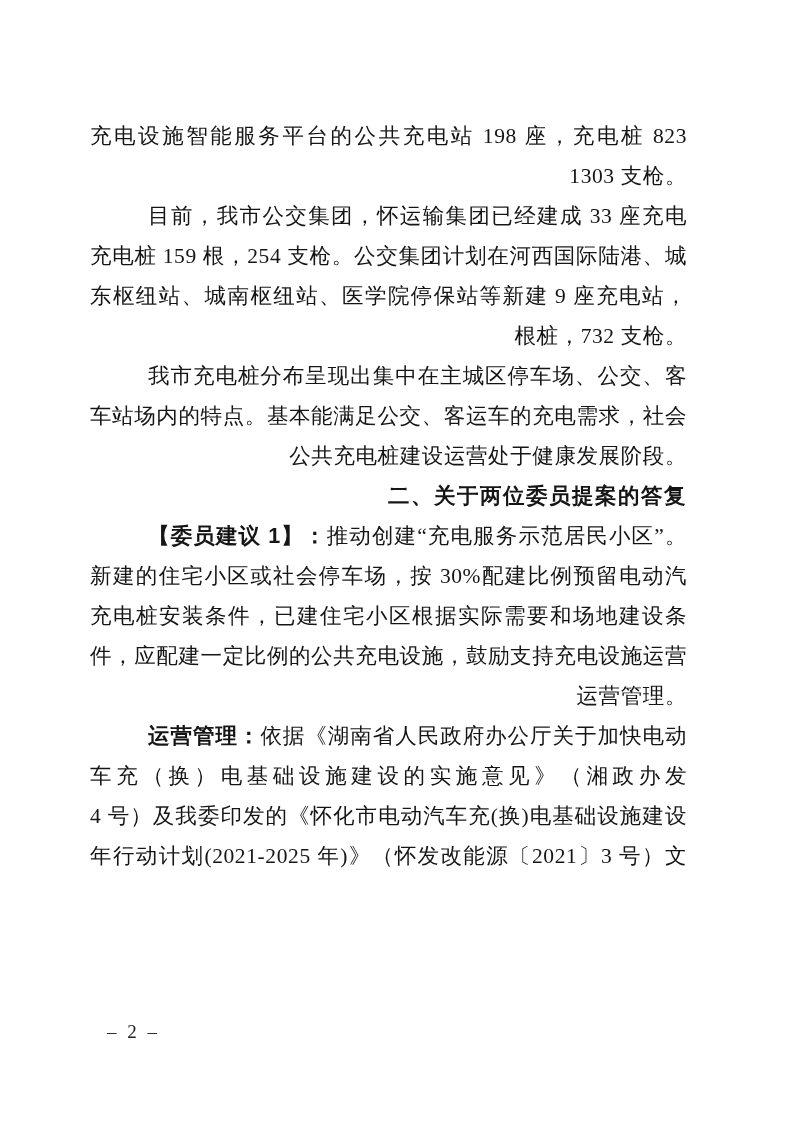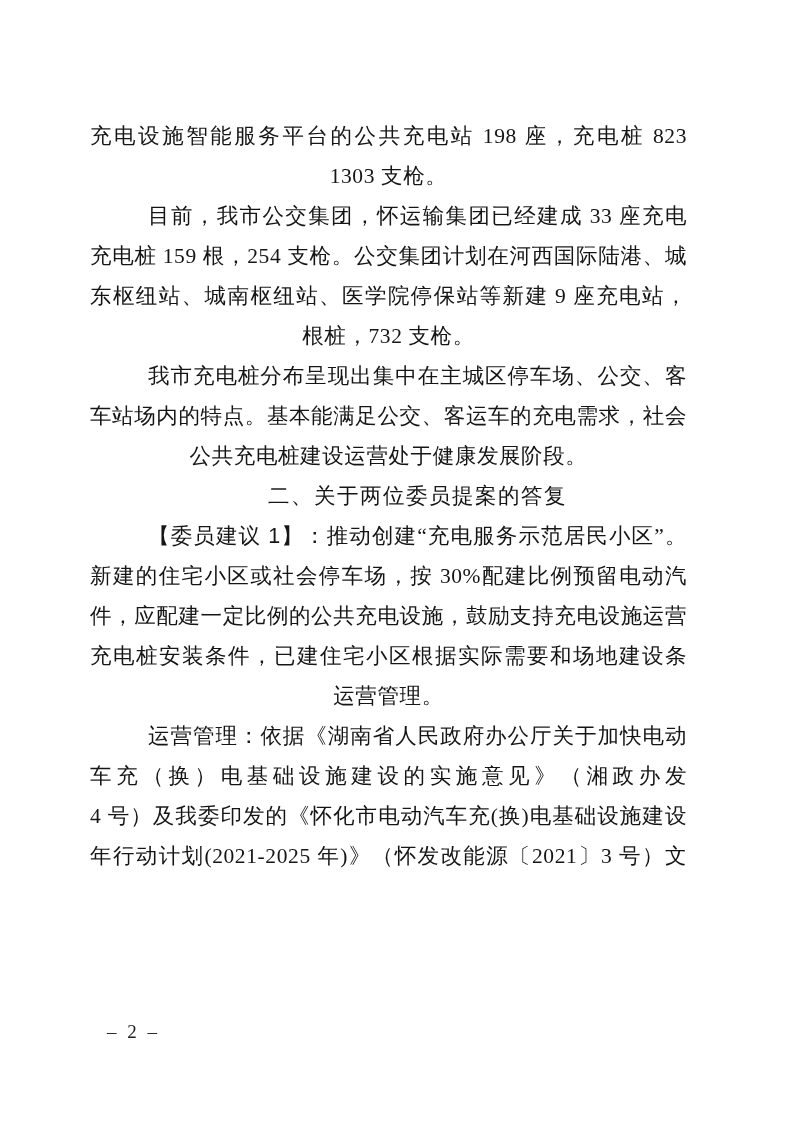--- a/index.html
+++ b/index.html
@@ -18,37 +18,37 @@
     top: 116px;
     width: 597px;
   }
   .line {
     height: 40px;
     line-height: 40px;
     font-size: 21.5px;
     letter-spacing: 0.6px;
     overflow: hidden;
     white-space: nowrap;
-    text-align: center;
+    text-align: right;
   }
   .just {
     text-align: justify;
     text-align-last: justify;
     text-justify: inter-character;
     white-space: normal;
   }
   .indent { text-indent: 58px; }
   .heading {
     font-family: "Liberation Sans", "DejaVu Sans", sans-serif;
-    font-weight: 400;
+    font-weight: 700;
     letter-spacing: 1.5px;
   }
   .hei {
     font-family: "Liberation Sans", "DejaVu Sans", sans-serif;
-    font-weight: 400;
+    font-weight: 700;
   }
   .footer {
     position: absolute;
     left: 107px;
     top: 1018px;
     height: 28px;
     line-height: 28px;
     font-size: 19px;
     letter-spacing: 3px;
     color: #222;
@@ -69,22 +69,22 @@
     <div class="line just indent">我市充电桩分布呈现出集中在主城区停车场、公交、客运</div>
     <div class="line just">车站场内的特点。基本能满足公交、客运车的充电需求，社会</div>
     <div class="line">公共充电桩建设运营处于健康发展阶段。</div>
 
     <div class="line heading indent">二、关于两位委员提案的答复</div>
 
     <div class="line just indent">
       <span class="hei">【委员建议 1】：</span><span>推动创建“充电服务示范居民小区”。对</span>
     </div>
     <div class="line just">新建的住宅小区或社会停车场，按 30%配建比例预留电动汽车</div>
+    <div class="line just">充电桩安装条件，已建住宅小区根据实际需要和场地建设条</div>
     <div class="line just">件，应配建一定比例的公共充电设施，鼓励支持充电设施运营</div>
-    <div class="line just">充电桩安装条件，已建住宅小区根据实际需要和场地建设条</div>
     <div class="line">运营管理。</div>
 
     <div class="line just indent">
       <span class="hei">运营管理：</span><span>依据《湖南省人民政府办公厅关于加快电动汽</span>
     </div>
     <div class="line just">车充（换）电基础设施建设的实施意见》（湘政办发〔2021〕</div>
     <div class="line just">4 号）及我委印发的《怀化市电动汽车充(换)电基础设施建设五</div>
     <div class="line just">年行动计划(2021-2025 年)》（怀发改能源〔2021〕3 号）文件</div>
 
   </div>

